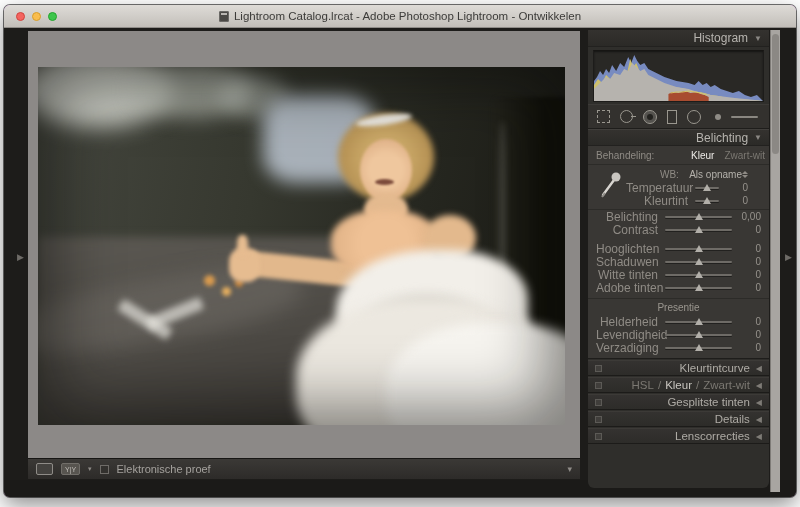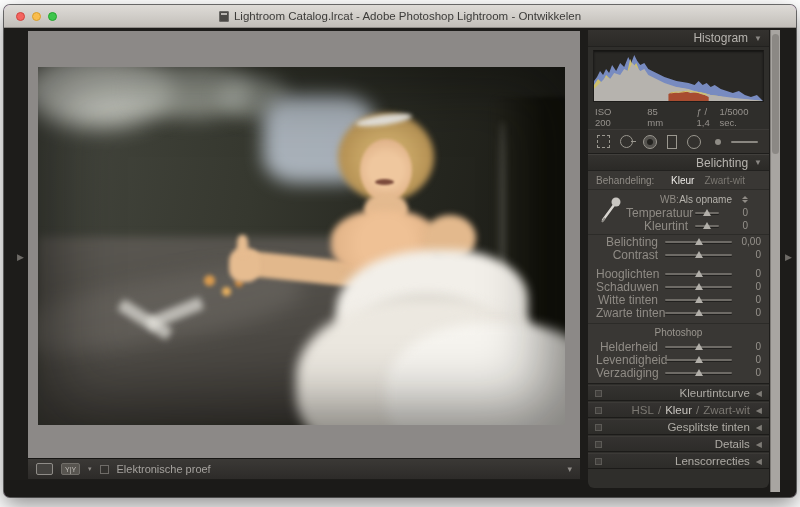--- a/index.html
+++ b/index.html
@@ -107,31 +107,31 @@
   .ts-spot:after { content:""; position:absolute; right:-4px; top:5px; width:5px; height:1px; background:#9a978f; }
   .ts-redeye { width:14px; height:14px; border:1px solid #9a978f; border-radius:50%;
     display:flex; align-items:center; justify-content:center; background:#54524e; }
   .ts-redeye i { width:6px; height:6px; border-radius:50%; background:#23221f; display:block; }
   .ts-grad { width:10px; height:14px; border:1px solid #9a978f; }
   .ts-radial { width:14px; height:14px; border:1px solid #9a978f; border-radius:50%; }
   .ts-brush-dot { width:6px; height:6px; border-radius:50%; background:#8f8c86; margin-left:4px; }
   .ts-brush-line { flex:1; height:2px; background:#8a8781; border-radius:2px; margin-right:2px; }
 
   .basic-body { background:#393734; border-bottom:1px solid #1e1d1b; padding-bottom:4px; }
-  .treat-row { display:flex; align-items:center; padding:4px 24px 3px 8px; border-bottom:1px solid #2c2b28; }
+  .treat-row { display:flex; align-items:center; padding:4px 4px 3px 8px; border-bottom:1px solid #2c2b28; }
   .treat-row .lbl { color:#8f8b85; }
   .treat-color { margin-left:auto; color:#eceae6; }
   .treat-bw { margin-left:10px; color:#7b7872; }
 
   .wb-block { display:flex; padding:3px 21px 2px 8px; border-bottom:1px solid #2c2b28; }
   .dropper { width:30px; display:flex; align-items:flex-start; justify-content:center; padding-top:2px; }
   .wb-rows { flex:1; }
   .wb-row { display:flex; align-items:center; height:13px; }
   .wb-row .wb-lbl { margin-left:34px; color:#8f8b85; }
-  .wb-val { margin-left:auto; color:#b5b2ac; display:flex; align-items:center; gap:10px; }
+  .wb-val { margin-left:auto; color:#b5b2ac; display:flex; align-items:center; gap:0; }
   .udarrows { display:flex; flex-direction:column; gap:1px; }
   .udarrows b { width:0; height:0; border-left:3px solid transparent; border-right:3px solid transparent; display:block; }
   .udarrows .up { border-bottom:3px solid #8f8b85; } .udarrows .dn { border-top:3px solid #8f8b85; }
 
   .slider-row { display:flex; align-items:center; height:13px; padding:0 8px; }
   .slider-row .s-lbl { width:62px; text-align:right; color:#8f8b85; font-size:12px; white-space:nowrap; }
   .track { flex:1; margin:0 7px; position:relative; height:9px; }
   .track:before { content:""; position:absolute; left:0; right:0; top:4px; height:1.5px; background:#6e6b66; border-radius:1px; box-shadow:0 1px 0 rgba(0,0,0,.4); }
   .thumb { position:absolute; left:50%; top:1px; margin-left:-4px; width:0; height:0;
     border-left:4px solid transparent; border-right:4px solid transparent; border-bottom:7px solid #b2afa9; }
@@ -236,26 +236,20 @@
             <svg width="100%" height="100%" viewBox="0 0 168 50" preserveAspectRatio="none">
               <polygon fill="#7c90c8" opacity="0.95" points="0,50 0,30 3,26 6,20 9,24 12,18 15,22 18,14 22,20 26,12 30,16 34,6 37,12 40,4 43,10 46,14 50,12 54,18 58,20 62,22 66,24 70,26 76,28 82,30 88,31 94,32 100,34 104,30 108,34 112,32 116,36 120,34 126,38 132,40 138,42 144,40 150,44 156,46 162,44 168,50"></polygon>
               <polygon fill="#d3c468" opacity="0.95" points="0,50 0,34 4,28 8,32 12,24 16,28 20,26 24,30 28,22 32,26 36,8 39,16 42,12 46,22 50,20 54,26 58,28 62,30 66,32 70,34 74,35 80,36 86,37 92,38 98,40 104,41 110,42 116,44 124,45 132,47 168,50"></polygon>
               <polygon fill="#b6b3ae" points="0,50 0,38 4,34 8,30 12,26 16,28 20,22 26,24 30,18 34,20 38,12 42,16 46,20 50,18 54,24 58,26 62,28 66,30 70,32 76,34 82,36 88,37 94,38 100,40 108,42 116,44 124,45 132,46 140,47 150,48 160,49 168,50"></polygon>
               <polygon fill="#a84c30" points="74,43 78,41 84,42 90,40 96,42 102,41 106,43 110,44 114,46 114,50 74,50"></polygon>
               <polyline fill="none" stroke="#d3c468" stroke-width="1.2" points="76,42 82,41 88,41 94,40 100,41 106,42 112,44"></polyline>
             </svg>
           </div>
         </div>
 
-        <div class="exif-row">
-          <span class="e1">ISO 200</span>
-          <span class="e2">85 mm</span>
-          <span class="e3">ƒ / 1,4</span>
-          <span class="e4">1/5000 sec.</span>
-        </div>
 
 
         <div class="toolstrip">
           <span class="ts-crop"></span>
           <span class="ts-spot"></span>
           <span class="ts-redeye">
               <i></i>
             </span>
           <span class="ts-grad"></span>
           <span class="ts-radial"></span>
@@ -345,29 +339,29 @@
             <span class="s-val">0</span>
           </div>
           <div class="slider-row">
             <span class="s-lbl">Witte tinten</span>
             <span class="track">
                 <span class="thumb"></span>
               </span>
             <span class="s-val">0</span>
           </div>
           <div class="slider-row">
-            <span class="s-lbl">Zwarte tinten</span>
+            <span class="s-lbl">Adobe tinten</span>
             <span class="track">
                 <span class="thumb"></span>
               </span>
             <span class="s-val">0</span>
           </div>
 
           <div class="block-sep"></div>
-          <div class="pres-head">Photoshop</div>
+          <div class="pres-head">Presentie</div>
 
           <div class="slider-row">
             <span class="s-lbl">Helderheid</span>
             <span class="track">
                 <span class="thumb"></span>
               </span>
             <span class="s-val">0</span>
           </div>
           <div class="slider-row">
             <span class="s-lbl">Levendigheid</span>

